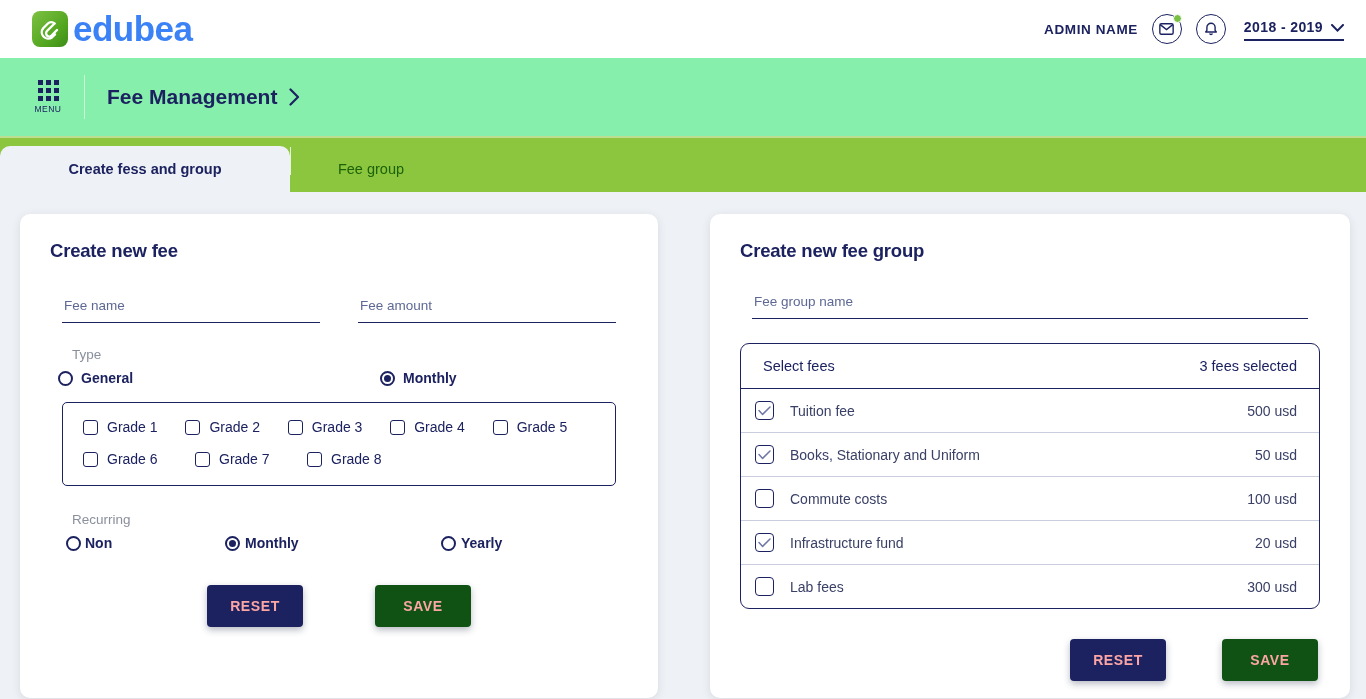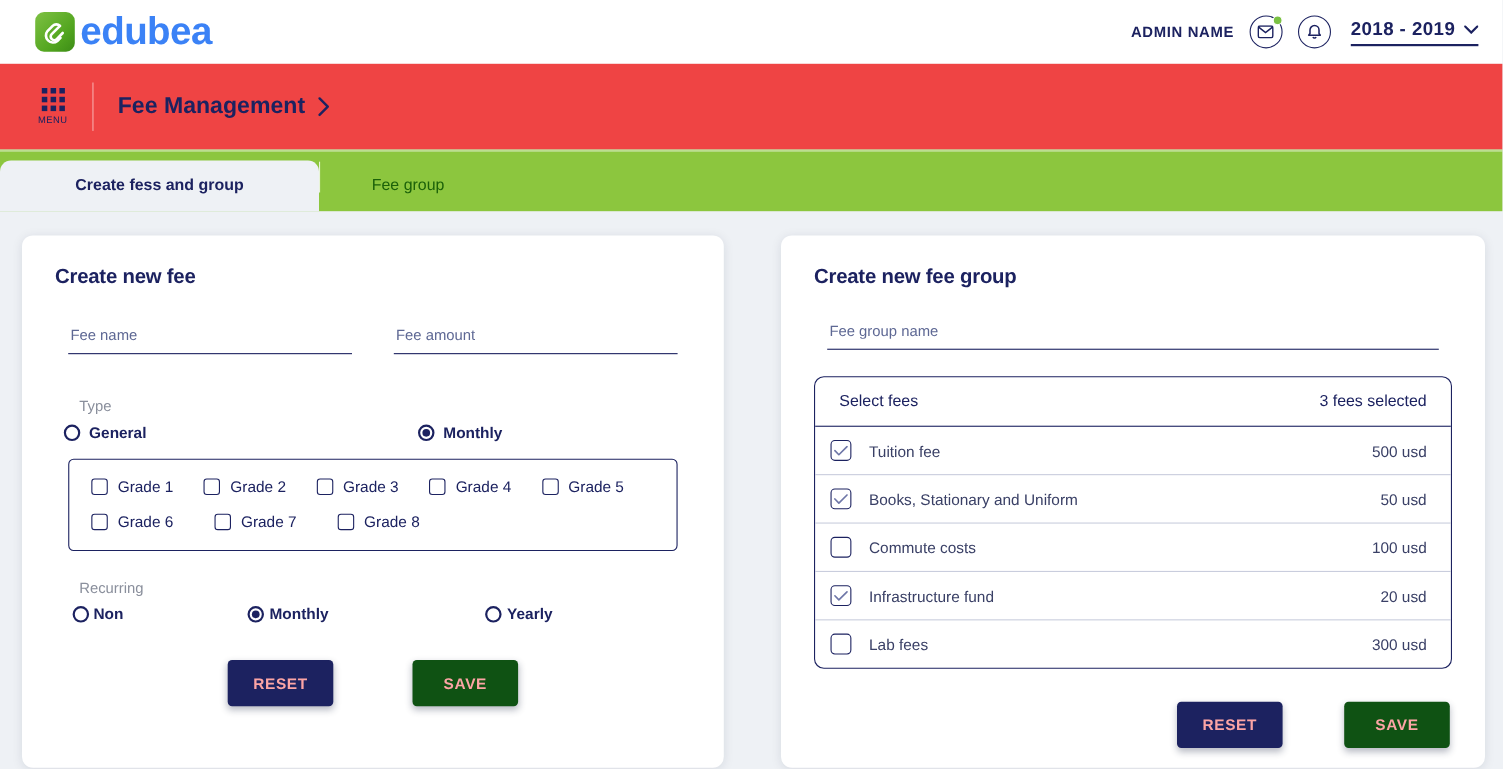--- a/index.html
+++ b/index.html
@@ -40,26 +40,26 @@
     position: absolute; top: -1px; right: -1px;
     width: 9px; height: 9px; border-radius: 50%;
     background: #7ac143; border: 1.5px solid #fff;
   }
   .year-select {
     display: flex; align-items: center; gap: 8px;
     border-bottom: 2px solid #1c2260; padding-bottom: 3px;
     cursor: pointer; margin-left: 4px;
   }
   .year-label {
-    font-size: 17px; font-weight: bold; color: #1c2260;
+    font-size: 14px; font-weight: bold; color: #1c2260;
     letter-spacing: 0.4px;
   }
   
   .greenbar {
-    height: 78px; background: #ef4444;
+    height: 78px; background: #86efac;
     display: flex; align-items: center; padding-left: 26px;
     position: relative;
   }
   .menu-btn {
     display: flex; flex-direction: column; align-items: center;
     cursor: pointer; width: 44px;
   }
   .menu-grid {
     display: grid; grid-template-columns: repeat(3, 5px);
     grid-template-rows: repeat(3, 5px); gap: 3px;
@@ -289,21 +289,21 @@
 
     <div class="field-row">
       <div class="field">
         <input type="text" placeholder="Fee name" style="">
       </div>
       <div class="field">
         <input type="text" placeholder="Fee amount" style="">
       </div>
     </div>
 
-    <div style="margin-top:40px">
+    <div style="margin-top:24px">
       <div class="group-label">Type</div>
       <div class="radio-row" style="margin-top:8px;padding-left:8px">
         <div class="radio-opt" style="width:322px">
           <span class="radio"></span>
           <span class="radio-label">General</span>
         </div>
         <div class="radio-opt">
           <span class="radio checked"></span>
           <span class="radio-label">Monthly</span>
         </div>

